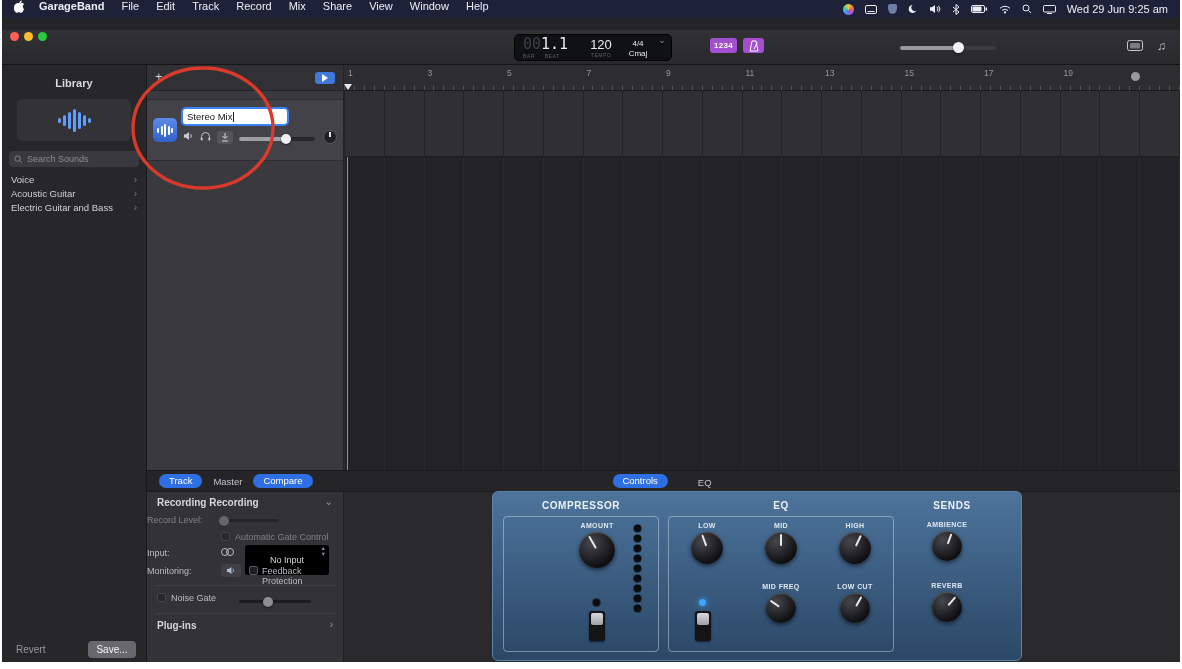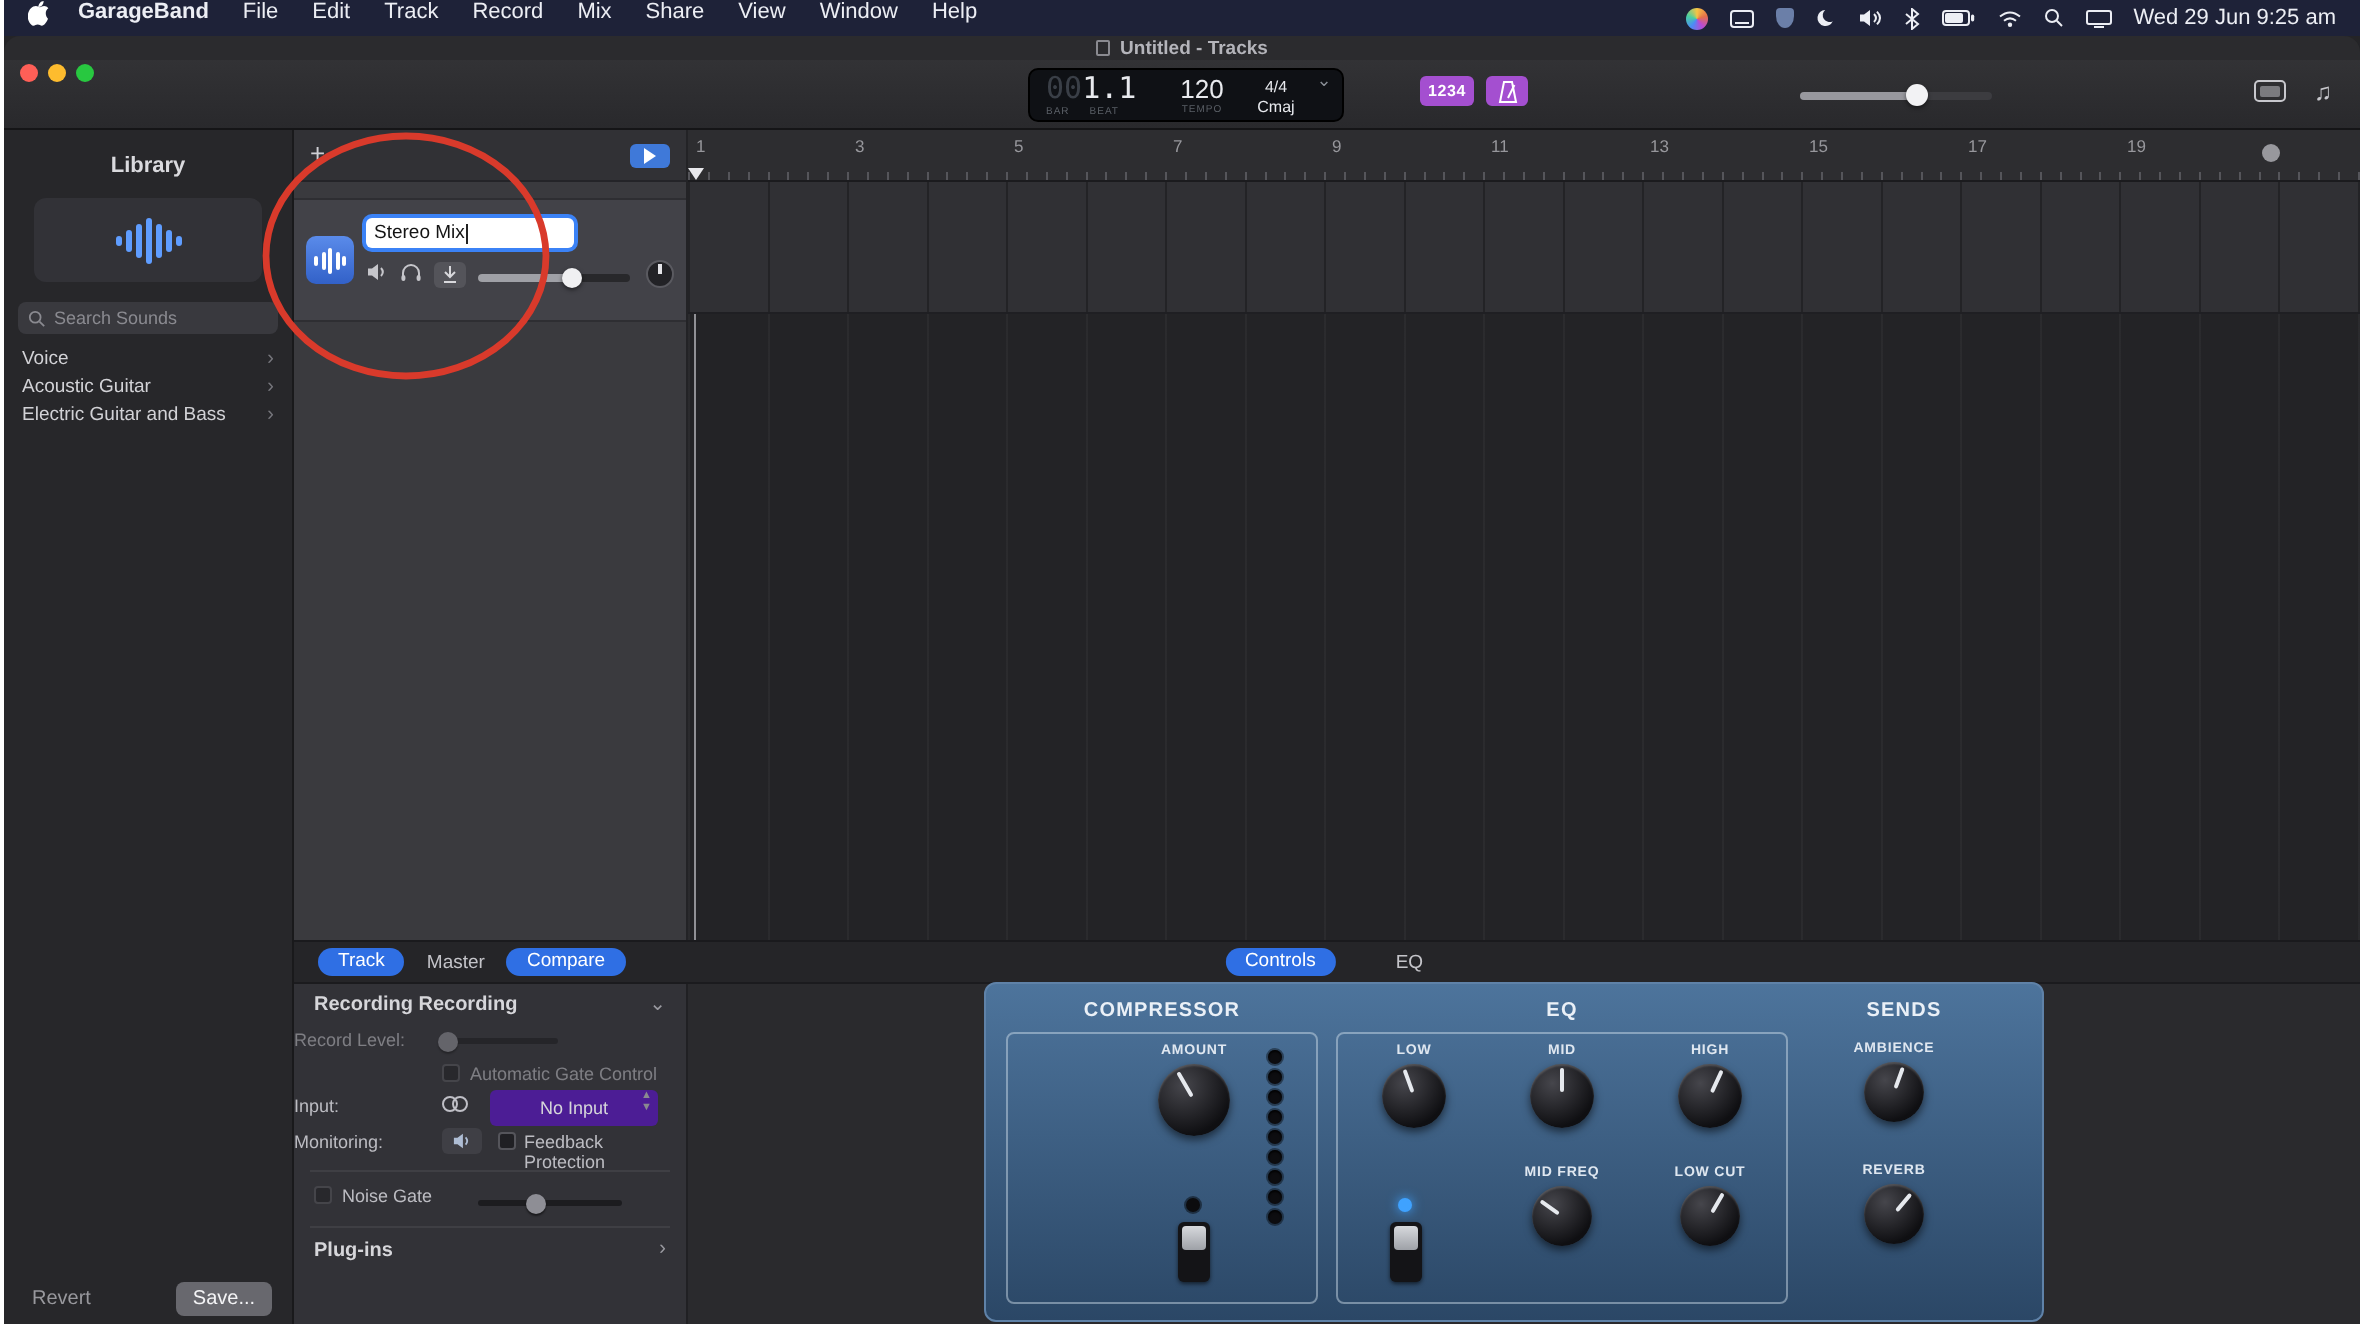--- a/index.html
+++ b/index.html
@@ -108,33 +108,33 @@
   .ph-line{position:absolute;left:3px;top:26px;bottom:0;width:1px;background:rgba(235,235,240,.55)}
   .lane1{position:absolute;left:0;right:0;top:26px;height:66px;background:#303034;border-bottom:1px solid #1f1f23;background-image:repeating-linear-gradient(90deg,rgba(0,0,0,.28) 0 1px,transparent 1px 39.75px)}
   .lane-rest{position:absolute;left:0;right:0;top:92px;bottom:0;background-image:repeating-linear-gradient(90deg,rgba(255,255,255,.035) 0 1px,transparent 1px 39.75px)}
 
   
   .bottom{position:absolute;left:145px;top:470px;right:0;height:192px;background:#2a2a2d;border-top:1px solid #1a1a1d}
   .tabsrow{position:absolute;left:0;right:0;top:0;height:21px;background:#252528;border-bottom:1px solid #1b1b1e}
   .tabs-left{position:absolute;left:12px;top:3px;display:flex;gap:8px;align-items:center}
   .pill{height:14px;line-height:14px;padding:0 10px;border-radius:7px;font-size:9.5px;color:#fff;background:#2f6fe4}
   .tab-plain{font-size:9.5px;color:#c4c4c9;padding:0 3px}
-  .tabs-center{position:absolute;left:50%;transform:translateX(-50%);top:3px;display:flex;gap:27px;align-items:center}
+  .tabs-center{position:absolute;left:50%;transform:translateX(-50%);top:3px;display:flex;gap:27px;align-items:flex-end}
 
   
   .inspector{position:absolute;left:0;top:21px;width:197px;bottom:0;background:#323237;border-right:1px solid #202023;font-size:9px;color:#bcbcc2}
   .ins-abs{position:absolute}
   .ins-head{font-size:10px;font-weight:bold;color:#d6d6da}
   .dim{opacity:.55}
   .r-label{}
   .chev-d{color:#9a9aa0;font-size:10px}
   .cb{width:9px;height:9px;background:#202024;border:1px solid #55555b;border-radius:2px}
   .ins-slider{height:3px;background:#1c1c1f;border-radius:2px;position:relative}
   .ins-knob{position:absolute;top:-3.5px;width:10px;height:10px;border-radius:50%;background:#8e8e95;box-shadow:0 1px 1px rgba(0,0,0,.5)}
-  .popup{position:absolute;background:#4c1d95;border-radius:3px;height:18px;display:flex;align-items:center;justify-content:center;color:#d6d6da;font-size:9px}
+  .popup{position:absolute;background:#000000;border-radius:3px;height:30px;display:flex;align-items:center;justify-content:center;color:#d6d6da;font-size:9px}
   .stepper{position:absolute;right:3px;top:1px;display:flex;flex-direction:column;line-height:5.5px;font-size:5.5px;color:#8a8a90}
   .ring2{display:flex}
   .ring2 i{width:8px;height:8px;border:1.2px solid #bfbfc6;border-radius:50%}
   .ring2 i+i{margin-left:-3px}
   .mon-btn{width:20px;height:13px;background:#3f3f45;border-radius:3px;display:flex;align-items:center;justify-content:center}
   .divider{height:1px;background:#3f3f44}
 
   
   .smart{position:absolute;left:345px;top:20px;width:530px;height:170px;background:linear-gradient(#4d749c,#2b4766);border:1px solid #5f82a8;border-radius:6px}
   .sc-title{position:absolute;top:8px;text-align:center;font-size:10px;font-weight:bold;color:#eaf0f7;letter-spacing:.6px}
@@ -235,24 +235,20 @@
         <span class="mi">
             <svg width="13" height="9" viewBox="0 0 13 9">
               <rect x="0.5" y="0.5" width="12" height="6.5" rx="1" fill="none" stroke="#eceef4"></rect>
               <path d="M4 8.5h5" stroke="#eceef4"></path>
             </svg>
           </span>
         <span class="clock">Wed 29 Jun 9:25 am</span>
       </span>
     </div>
 
-    <div class="titlebar">
-      <span class="doc-ico"></span>
-      <span>Untitled - Tracks</span>
-    </div>
 
     <div class="toolbar">
       <div class="lights">
         <span class="light l-red"></span>
         <span class="light l-yel"></span>
         <span class="light l-grn"></span>
       </div>
 
       <div class="tb-btn lib-toggle">
         <span class="grid-ico">

